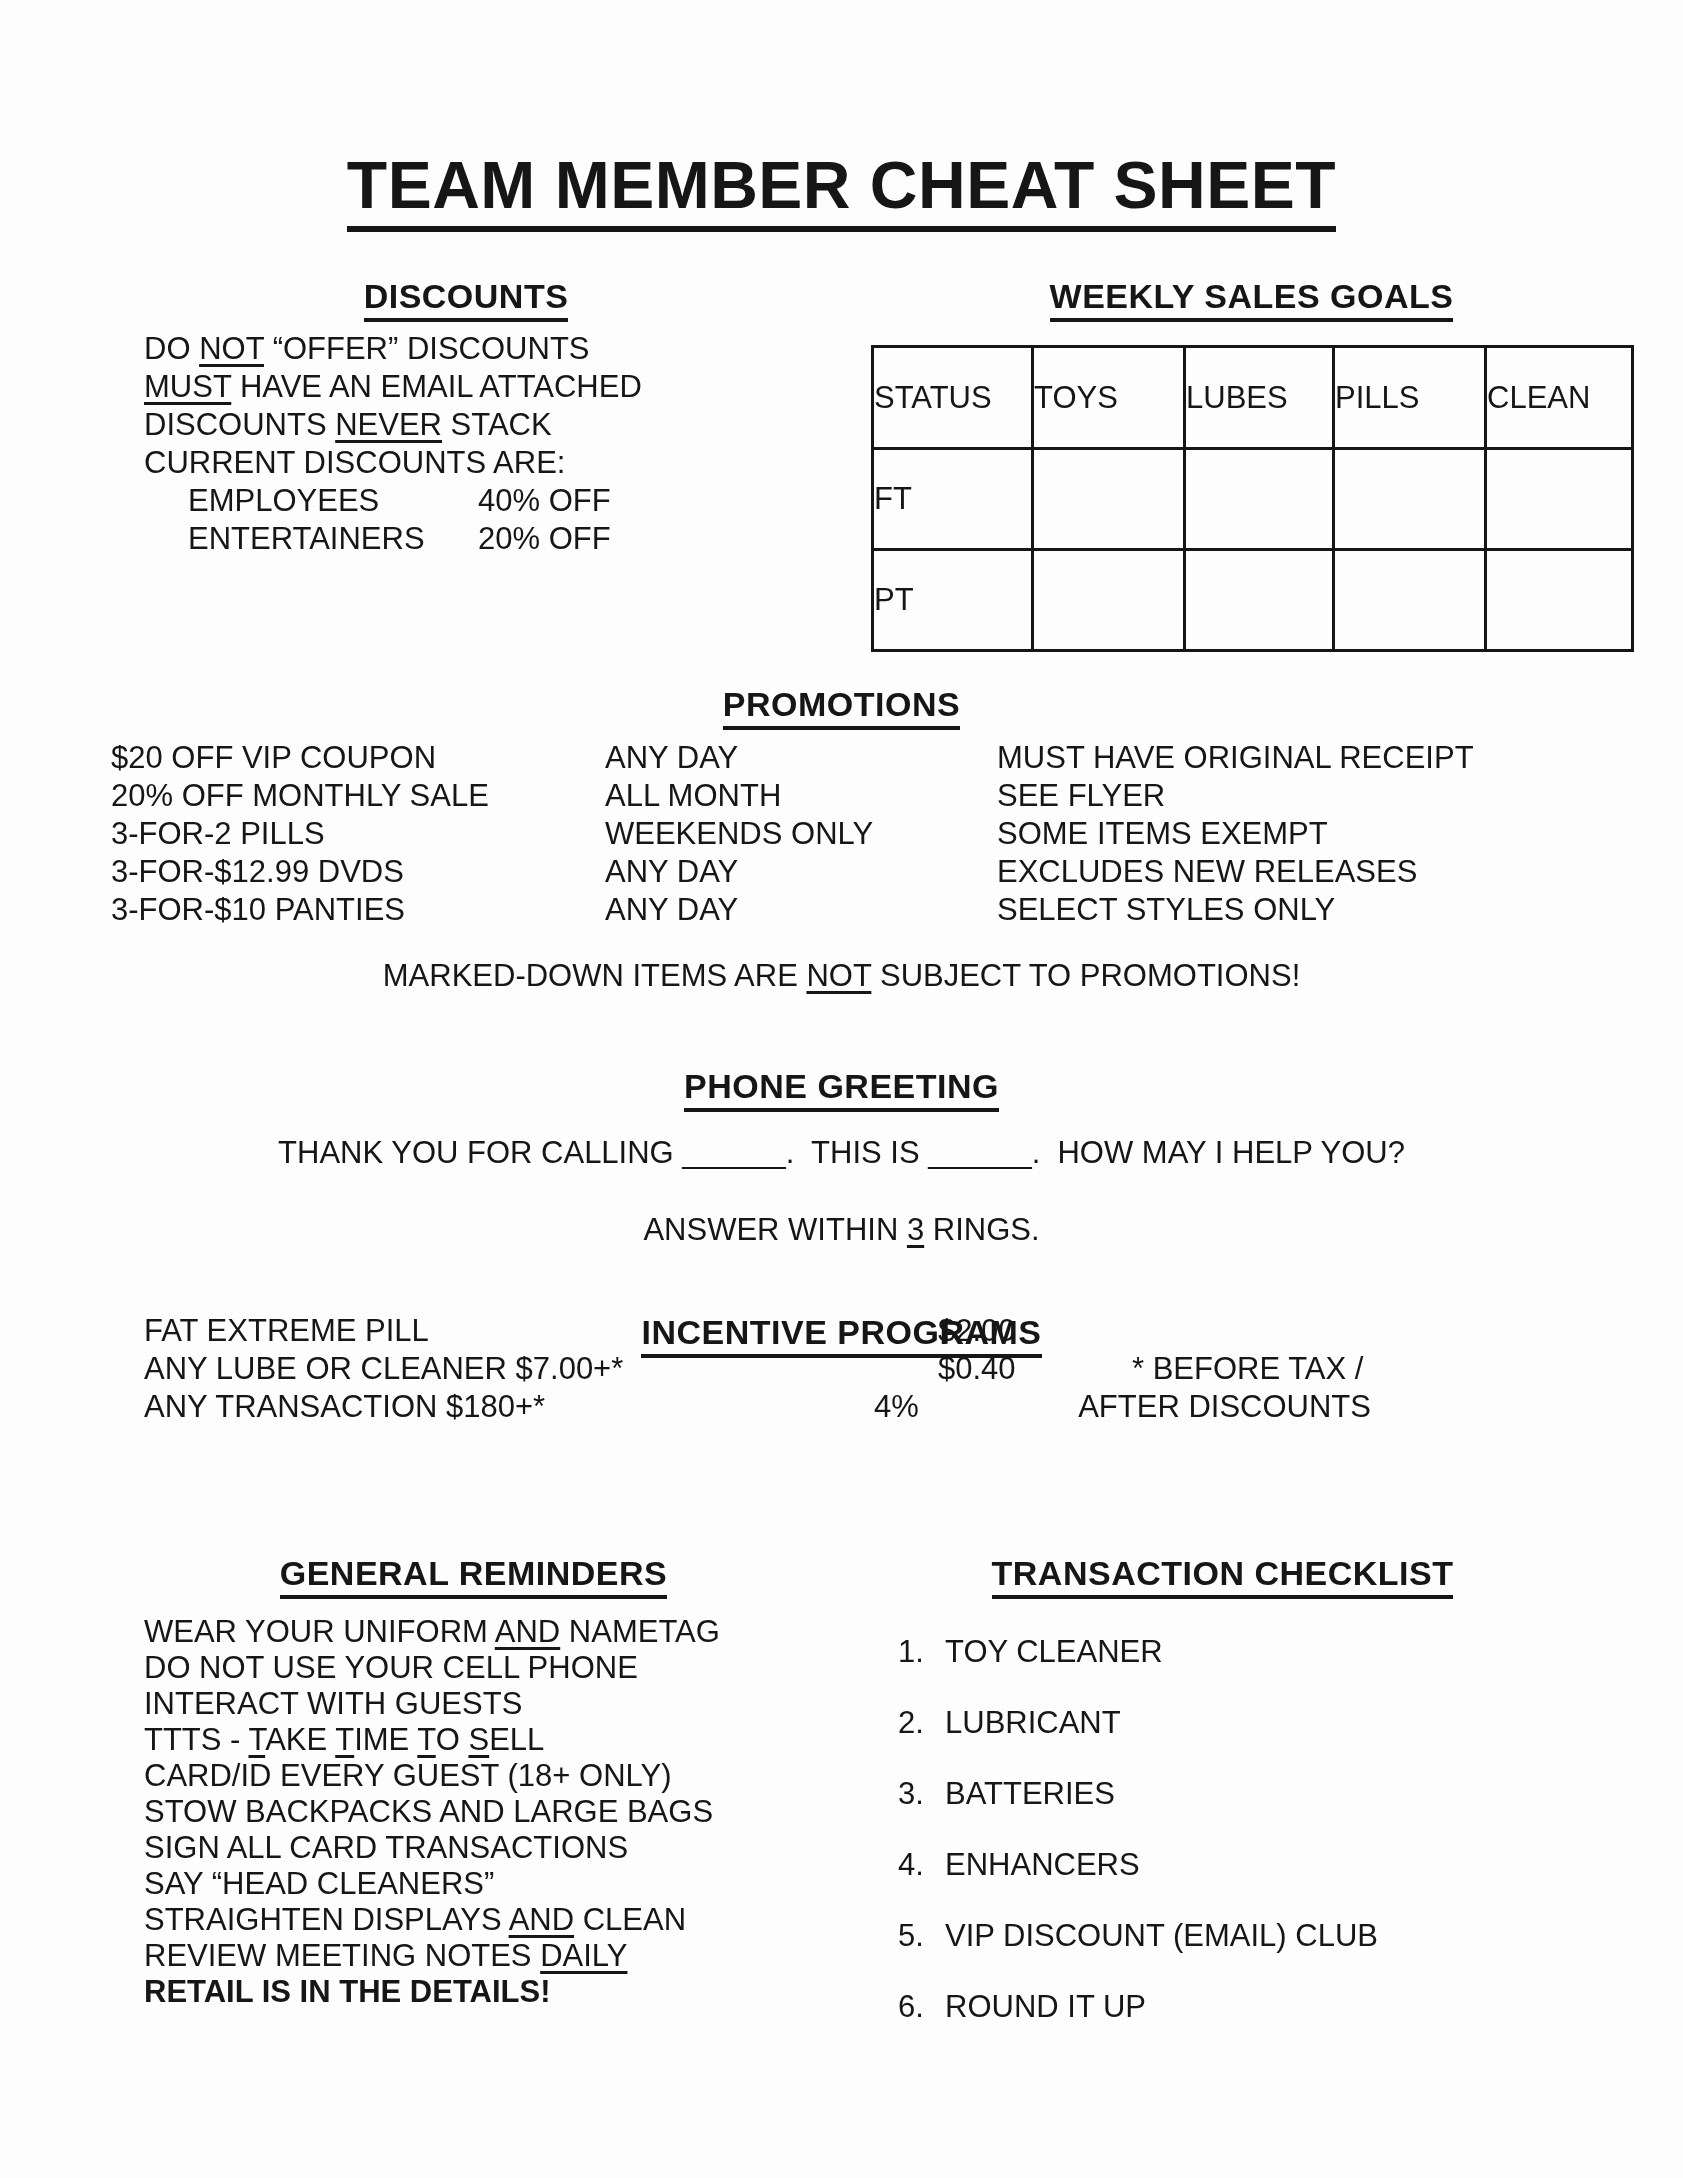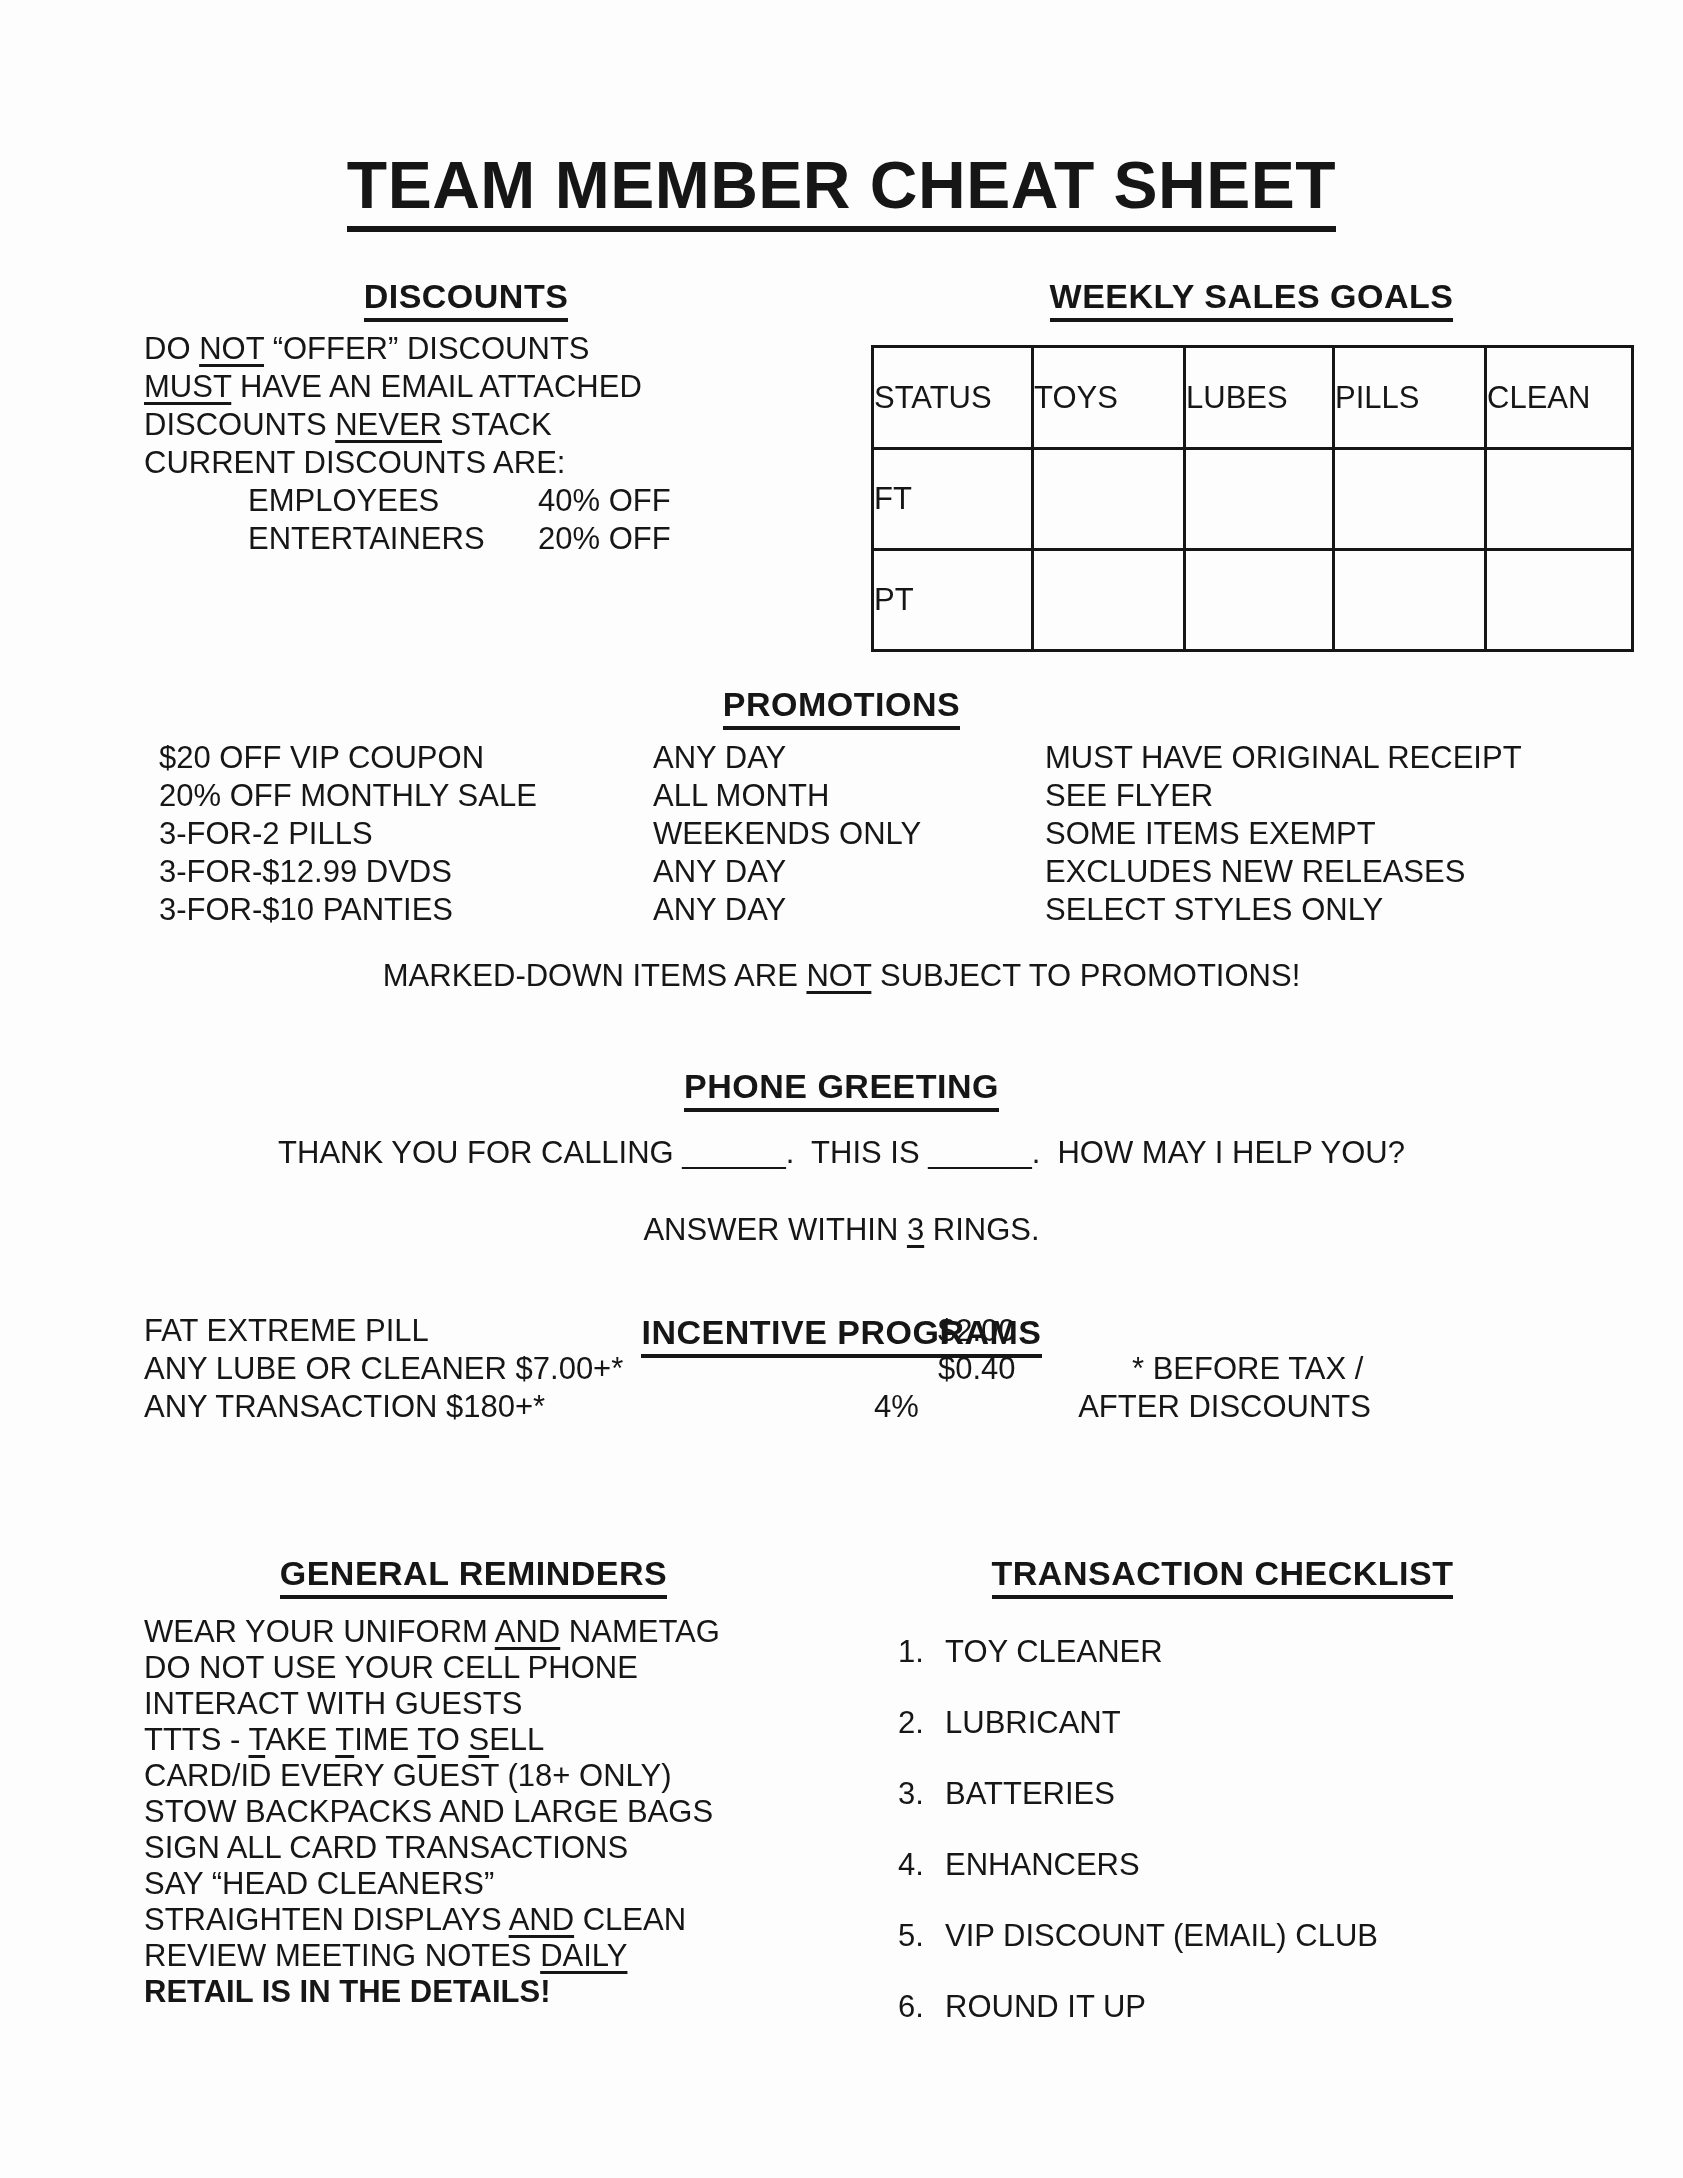--- a/index.html
+++ b/index.html
@@ -32,23 +32,23 @@
     border-bottom: 4px solid #161616;
     padding-bottom: 2px;
   }
   .block { position: absolute; line-height: 38px; white-space: nowrap; }
   .u {
     text-decoration: underline;
     text-decoration-thickness: 2.5px;
     text-underline-offset: 5px;
   }
   .b { font-weight: 700; }
-  .rate-row { display: flex; margin-left: 104px; align-items: flex-end; }
+  .rate-row { display: flex; margin-left: 44px; align-items: flex-end; }
   .rate-name { width: 290px; }
-  .promo-row { display: flex; padding-left: 111px; margin-left: 48px; }
+  .promo-row { display: flex; padding-left: 111px; }
   .promo-item { width: 494px; }
   .promo-when { width: 392px; }
   .promo-note { flex: 1; }
   .inc-row { display: flex; padding-left: 144px; }
   .inc-name { width: 794px; }
   .inc-value { width: 194px; }
   .inc-note { flex: 1; }
   table.goals {
     position: absolute;
     left: 871px;

